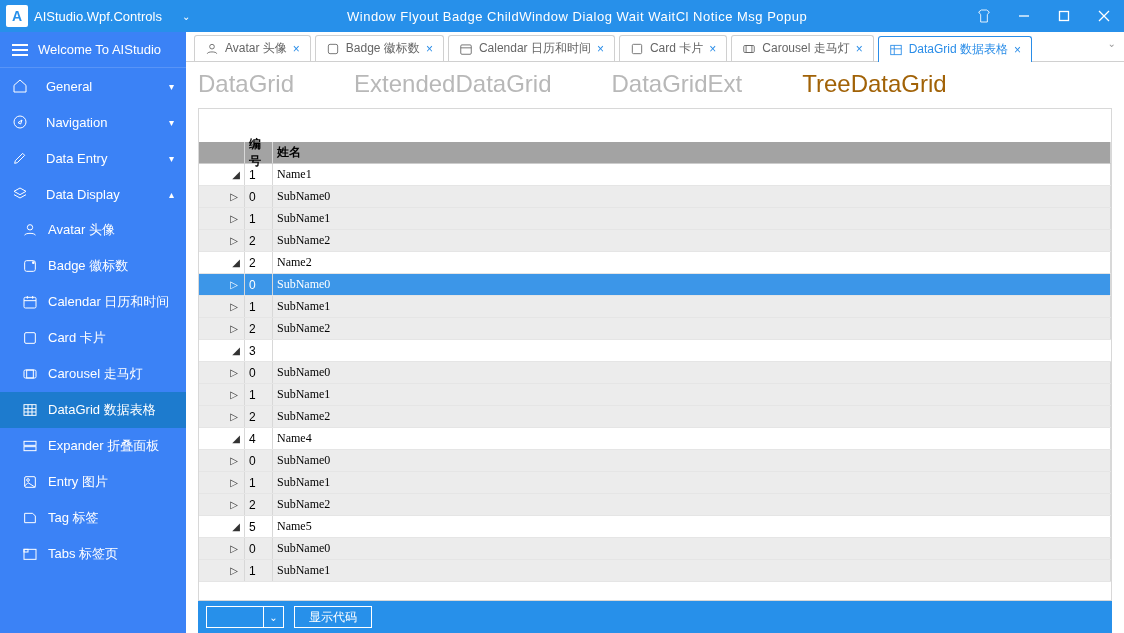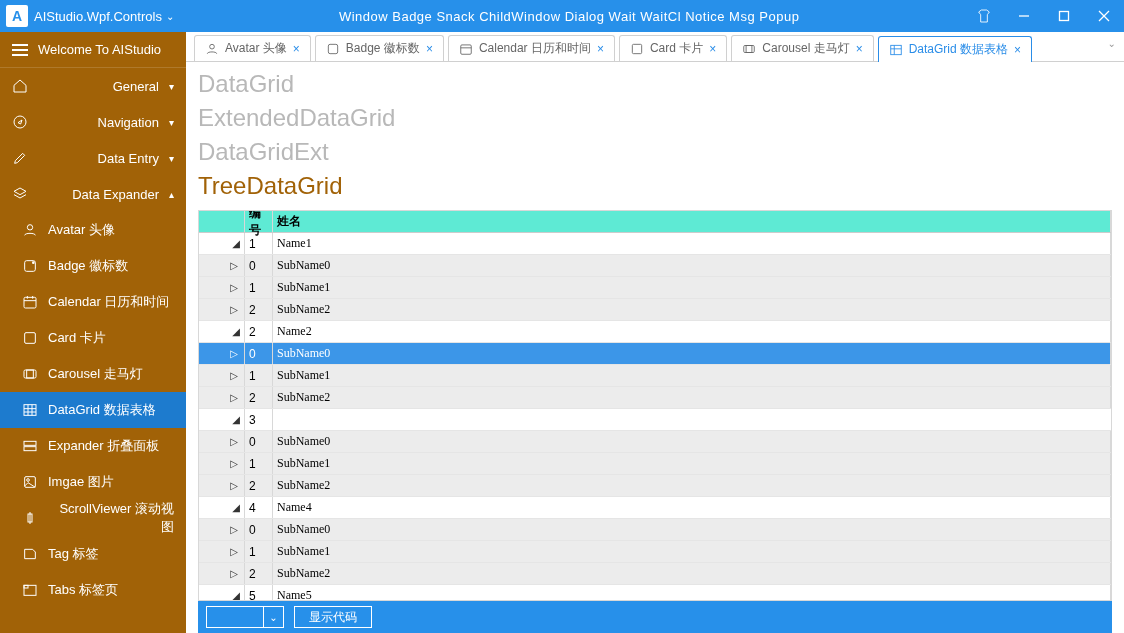--- a/index.html
+++ b/index.html
@@ -1,57 +1,57 @@
 <!DOCTYPE html>
 <html><head>
 <meta charset="utf-8">
 <style>
 * { box-sizing: border-box; margin: 0; padding: 0; font-family: "Segoe UI", "Microsoft YaHei", sans-serif; }
 body { width: 1124px; height: 633px; overflow: hidden; background: #fff; }
 
 .titlebar { height: 32px; background: #2790ea; display: flex; align-items: center; color: #fff; font-size: 13px; }
 .titlebar .logo { width: 22px; height: 22px; margin: 0 6px; background: #fff; color: #2790ea; font-weight: bold; display: flex; align-items: center; justify-content: center; border-radius: 2px; font-size: 14px; }
-.titlebar .app-name { display: flex; align-items: center; gap: 4px; }
+.titlebar .app-name { display: flex; align-items: center; gap: 20px; }
 .titlebar .chev { font-size: 10px; }
 .titlebar .centermenu { flex: 1; text-align: center; letter-spacing: 0.5px; }
 .titlebar .winbtns { display: flex; }
 .titlebar .winbtn { width: 40px; height: 32px; display: flex; align-items: center; justify-content: center; cursor: pointer; }
 .titlebar .winbtn svg { stroke: #fff; fill: none; stroke-width: 1.3; }
 
 .body { display: flex; height: calc(633px - 32px); }
-.sidebar { width: 186px; background: #a16207; color: #fff; font-size: 13px; overflow: hidden; text-align: right; }
+.sidebar { width: 186px; background: #3b82f6; color: #fff; font-size: 13px; overflow: hidden; }
 .sidebar .welcome { height: 36px; display: flex; align-items: center; gap: 10px; padding: 0 12px; border-bottom: 1px solid rgba(255,255,255,0.15); }
 .sidebar .hamburger { display: flex; flex-direction: column; gap: 3px; }
 .sidebar .hamburger span { width: 16px; height: 2px; background: #fff; }
-.sidebar .group { height: 36px; display: flex; align-items: center; padding: 0 12px; gap: 10px; cursor: pointer; }
+.sidebar .group { height: 36px; display: flex; align-items: center; padding: 0 12px; gap: 18px; cursor: pointer; }
 .sidebar .group .gicon { width: 16px; height: 16px; display: flex; align-items: center; justify-content: center; }
 .sidebar .group .gicon svg { stroke: #fff; fill: none; stroke-width: 1.5; }
 .sidebar .group .glabel { flex: 1; }
 .sidebar .group .garrow { font-size: 10px; }
 .sidebar .item { height: 36px; display: flex; align-items: center; padding: 0 12px 0 22px; gap: 10px; cursor: pointer; }
 .sidebar .item.active { background: #1d7bce; }
 .sidebar .item .iicon { width: 16px; height: 16px; display: flex; align-items: center; justify-content: center; }
 .sidebar .item .iicon svg { stroke: #fff; fill: none; stroke-width: 1.5; }
 
 .main { flex: 1; display: flex; flex-direction: column; background: #fff; }
 .tabs { height: 30px; display: flex; border-bottom: 1px solid #d0d0d0; padding-left: 8px; align-items: flex-end; position: relative; }
 .tab { height: 26px; display: flex; align-items: center; gap: 6px; padding: 0 10px; border: 1px solid #d0d0d0; border-bottom: none; margin-right: 4px; font-size: 12px; color: #666; background: #fff; cursor: pointer; border-radius: 3px 3px 0 0; }
 .tab.active { color: #2a8de8; border-color: #2a8de8; position: relative; top: 1px; background: #fff; }
 .tab .ticon { width: 14px; height: 14px; display: flex; align-items: center; justify-content: center; }
 .tab .ticon svg { stroke: currentColor; fill: none; stroke-width: 1.5; }
 .tab .close { color: #2a8de8; font-size: 12px; cursor: pointer; }
 .tabs .overflow { position: absolute; right: 8px; top: 6px; color: #999; font-size: 10px; cursor: pointer; }
 
 .content { flex: 1; padding: 8px 12px 0 12px; display: flex; flex-direction: column; overflow: hidden; }
-.modes { display: flex; flex-wrap: wrap; margin-bottom: 4px; flex-direction: column; }
+.modes { display: flex; flex-wrap: wrap; margin-bottom: 4px; }
 .mode { font-size: 24px; color: #b8b8b8; margin-right: 60px; margin-bottom: 6px; cursor: pointer; font-weight: 500; }
 .mode.active { color: #a16207; }
 
 .grid-wrap { flex: 1; border: 1px solid #d8d8d8; overflow: hidden; display: flex; flex-direction: column; }
-.grid-head { display: flex; height: 22px; border-bottom: 1px solid #ccc; background: #5eead4; font-size: 12px; font-weight: bold; }
+.grid-head { display: flex; height: 22px; border-bottom: 1px solid #ccc; background: #a3a3a3; font-size: 12px; font-weight: bold; margin-top: 33px; }
 .grid-head .cell, .row .cell { border-right: 1px solid #d8d8d8; display: flex; align-items: center; padding: 0 4px; }
 .col-exp { width: 46px; }
 .col-id  { width: 28px; }
 .col-name{ flex: 1; font-family: Liberation Serif, serif; }
 .grid-body { flex: 1; overflow-y: scroll; }
 .row { display: flex; height: 22px; font-size: 12px; border-bottom: 1px solid #e5e5e5; }
 .row.child { background: #ececec; }
 .row.selected { background: #3c96e8; color: #fff; }
 .row .exp { justify-content: flex-end; font-size: 10px; color: #333; }
 .row.selected .exp { color: #fff; }
@@ -69,21 +69,21 @@
 </style>
 </head>
 <body>
 
 <div class="titlebar">
   <div class="logo">A</div>
   <div class="app-name">
     <span>AIStudio.Wpf.Controls</span>
     <span class="chev">⌄</span>
   </div>
-  <div class="centermenu">Window Badge Snack ChildWindow Dialog Wait WaitCl Notice Msg Popup</div>
+  <div class="centermenu">Window Flyout Badge ChildWindow Dialog Wait WaitCl Notice Msg Popup</div>
   <div class="winbtns">
     <div class="winbtn">
         <svg width="16" height="16" viewBox="0 0 24 24">
           <path d="M4 6l4-3h8l4 3-3 4v11H7V10L4 6z"></path>
         </svg>
       </div>
     <div class="winbtn">
         <svg width="12" height="12" viewBox="0 0 12 12">
           <line x1="1" y1="6" x2="11" y2="6"></line>
         </svg>
@@ -142,21 +142,21 @@
       <span class="glabel">Data Entry</span>
       <span class="garrow">▾</span>
     </div>
     <div class="group">
       <span class="gicon">
           <svg width="16" height="16" viewBox="0 0 24 24">
             <path d="M12 3l9 5-9 5-9-5 9-5z"></path>
             <path d="M3 13l9 5 9-5"></path>
           </svg>
         </span>
-      <span class="glabel">Data Expander</span>
+      <span class="glabel">Data Display</span>
       <span class="garrow">▴</span>
     </div>
 
     <div id="sidebar-items">
         <div class="item">
           <span class="iicon">
             <svg width="16" height="16" viewBox="0 0 24 24">
               <circle cx="12" cy="8" r="4"></circle>
               <path d="M4 20c0-4 16-4 16 0"></path>
             </svg>
@@ -222,30 +222,21 @@
           <span>Expander 折叠面板</span>
         </div>
         <div class="item">
           <span class="iicon">
             <svg width="16" height="16" viewBox="0 0 24 24">
               <rect x="4" y="4" width="16" height="16" rx="2"></rect>
               <circle cx="9" cy="9" r="2"></circle>
               <path d="M4 18l5-5 11 7"></path>
             </svg>
           </span>
-          <span>Imgae 图片</span>
-        </div>
-        <div class="item">
-          <span class="iicon">
-            <svg width="16" height="16" viewBox="0 0 24 24">
-              <line x1="12" y1="3" x2="12" y2="21"></line>
-              <rect x="9" y="6" width="6" height="12"></rect>
-            </svg>
-          </span>
-          <span>ScrollViewer 滚动视图</span>
+          <span>Entry 图片</span>
         </div>
         <div class="item">
           <span class="iicon">
             <svg width="16" height="16" viewBox="0 0 24 24">
               <path d="M4 5h12l4 4v10H4z"></path>
             </svg>
           </span>
           <span>Tag 标签</span>
         </div>
         <div class="item">

